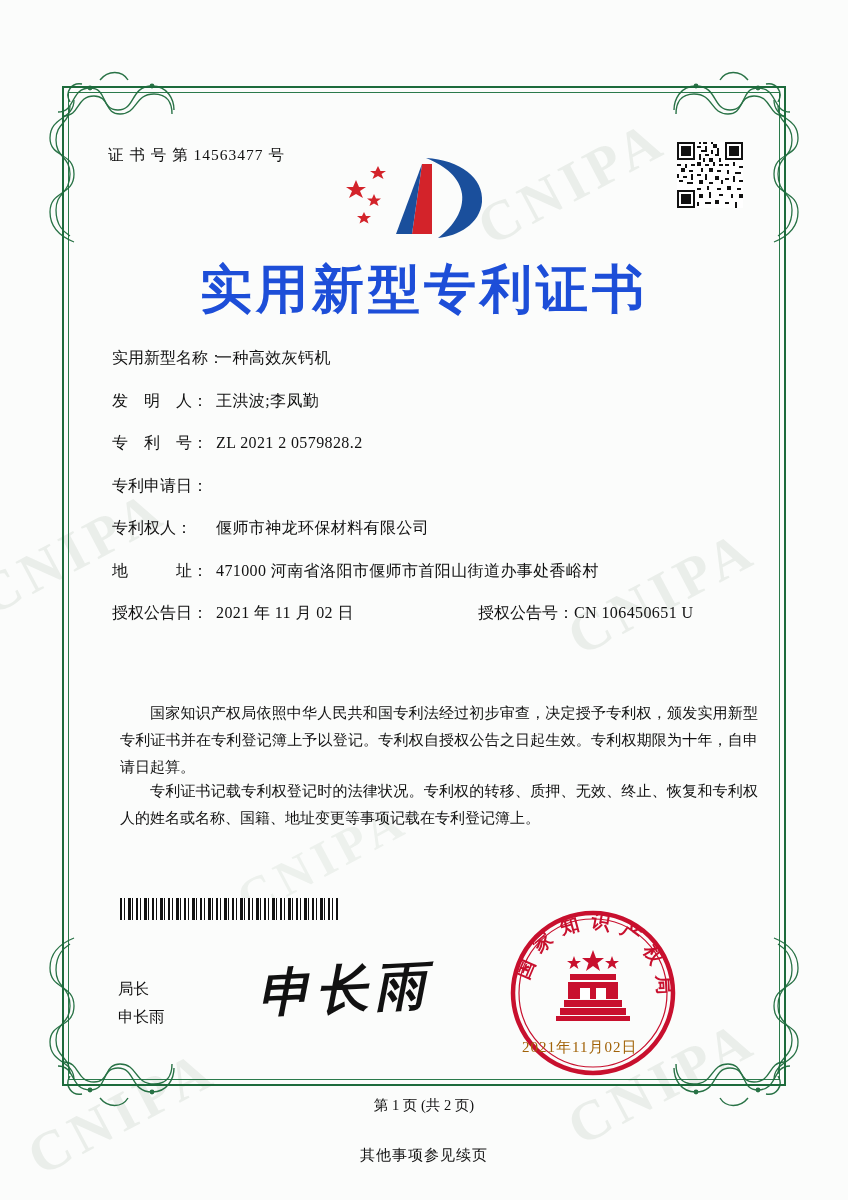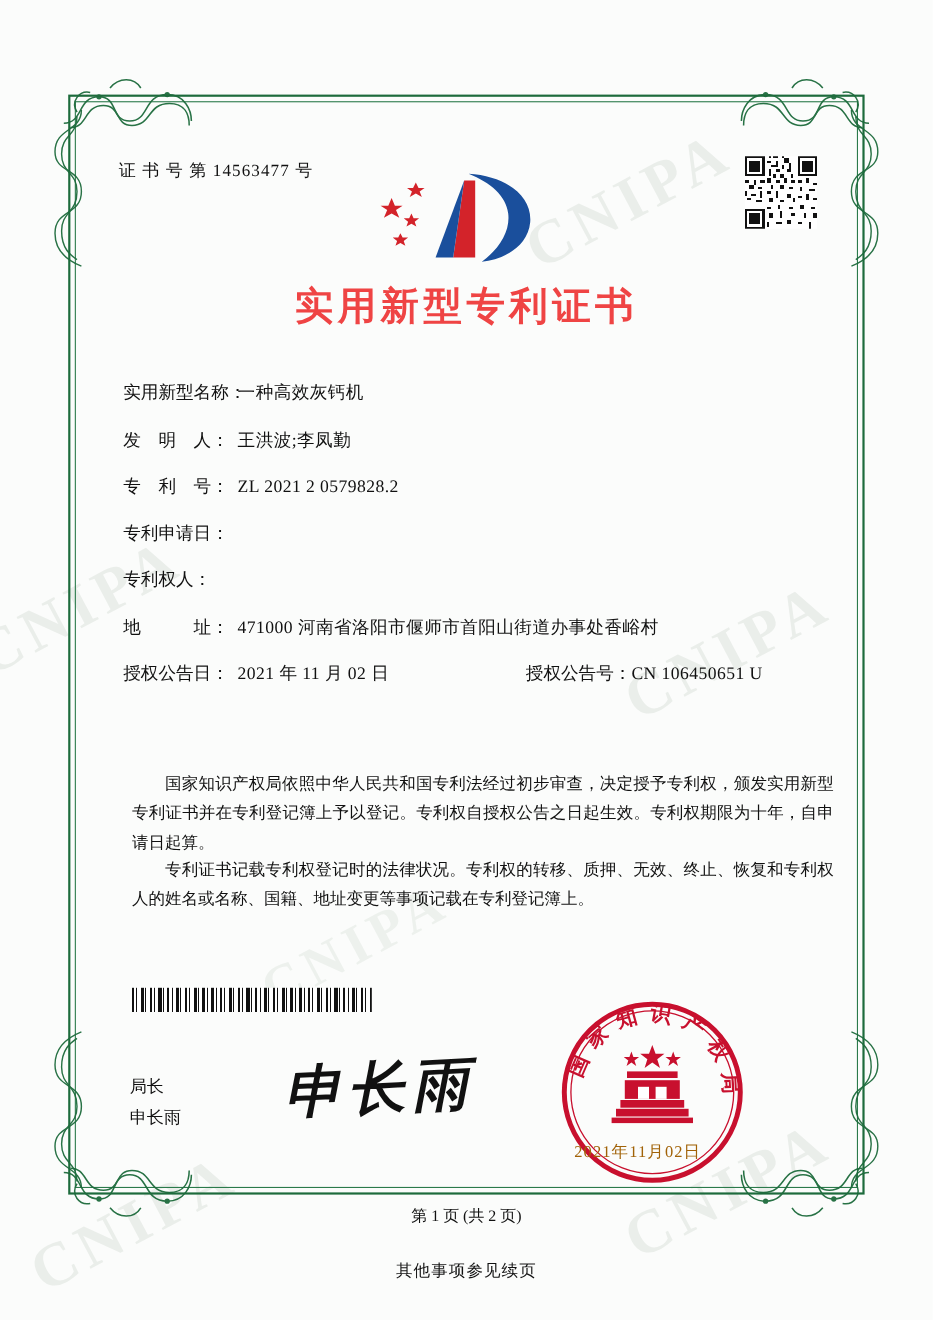--- a/index.html
+++ b/index.html
@@ -101,24 +101,24 @@
     width: 180px;
     height: 92px;
   }
 
   .title {
     position: absolute;
     left: 0;
     right: 0;
     top: 255px;
     text-align: center;
-    font-size: 35px;
+    font-size: 52px;
     font-weight: bold;
     letter-spacing: 4px;
-    color: #ef4444;
+    color: #1d4ed8;
     font-family: "DejaVu Serif", "Liberation Serif", serif;
   }
 
   .fields {
     position: absolute;
     left: 112px;
     top: 350px;
     width: 640px;
     font-size: 16px;
     line-height: 1;
@@ -421,20 +421,21 @@
     </div>
     <div class="field-row">
       <span class="field-label">专　利　号：</span>
       <span class="field-value">ZL 2021 2 0579828.2</span>
     </div>
     <div class="field-row">
       <span class="field-label">专利申请日：</span>
     </div>
     <div class="field-row">
       <span class="field-label">专利权人：</span>
+      <span class="field-value">偃师市神龙环保材料有限公司</span>
     </div>
     <div class="field-row">
       <span class="field-label">地　　　址：</span>
       <span class="field-value">471000 河南省洛阳市偃师市首阳山街道办事处香峪村</span>
     </div>
     <div class="field-row two">
       <span class="field-label">授权公告日：</span>
       <span class="field-value">2021 年 11 月 02 日</span>
       <span class="field-label2">授权公告号：</span>
       <span class="field-value">CN 106450651 U</span>

